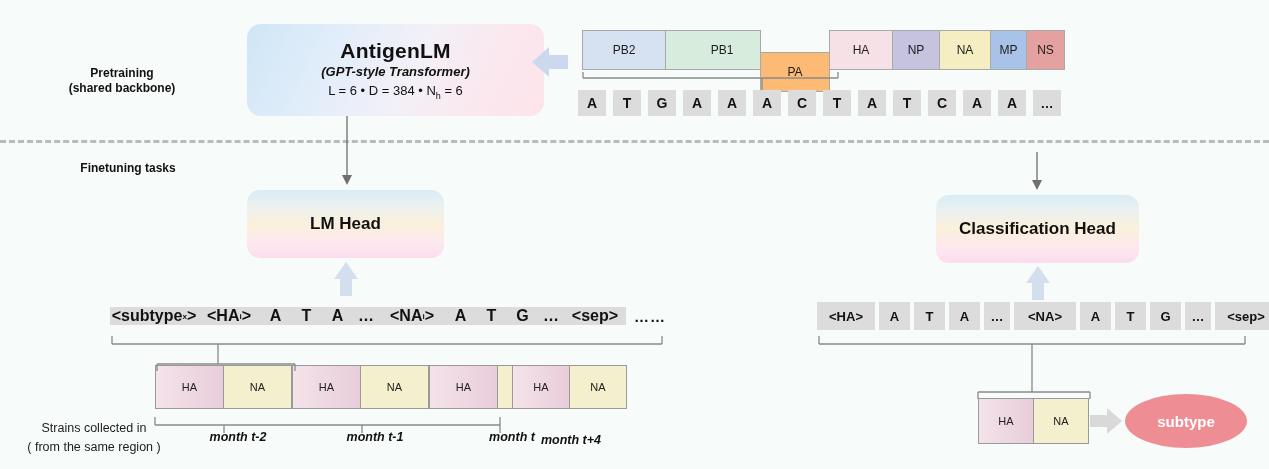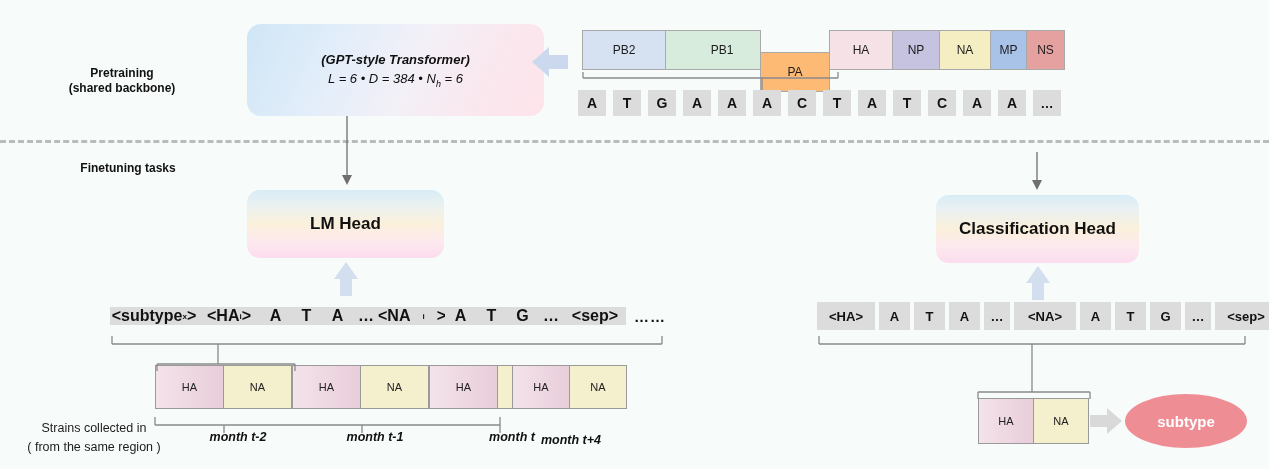--- a/index.html
+++ b/index.html
@@ -34,21 +34,21 @@
   #backbone {
     left: 247px; top: 24px; width: 297px; height: 92px;
     border-radius: 14px;
     background: linear-gradient(115deg, #cfe6f6 0%, #e4eefa 32%, #f3f0f7 55%, #fbe7ee 80%, #fde4ea 100%);
     display: flex; flex-direction: column;
     align-items: center; justify-content: center;
     color: #111;
   }
   #backbone .t1 { font-size: 21px; font-weight: bold; letter-spacing: .2px; }
   #backbone .t2 { font-size: 13px; font-weight: bold; font-style: italic; margin-top: 1px; }
-  #backbone .t3 { font-size: 13px; font-style: italic; margin-top: 4px; }
+  #backbone .t3 { font-size: 13px; margin-top: 4px; }
   #backbone .t3 sub { font-size: 9px; }
 
   
   .head-card {
     border-radius: 13px;
     background: linear-gradient(180deg, #d8ecf6 0%, #eaf1f1 22%, #fbf0db 50%, #fde9ef 76%, #fcdcee 100%);
     display: flex; align-items: center; justify-content: center;
     font-size: 17px; font-weight: bold; color: #111;
   }
   #lm-head { left: 247px; top: 190px; width: 197px; height: 68px; }
@@ -175,20 +175,21 @@
 
   <div class="abs" id="divider"></div>
 
   <div class="abs section-label" id="pretrain-label">
     <div>Pretraining</div>
     <div>(shared backbone)</div>
   </div>
   <div class="abs section-label" id="finetune-label">Finetuning tasks</div>
 
   <div class="abs" id="backbone">
+    <div class="t1">AntigenLM</div>
     <div class="t2">(GPT-style Transformer)</div>
     <div class="t3">
       <span>L = 6 • D = 384 • N</span><sub>h</sub><span> = 6</span>
     </div>
   </div>
 
   <div class="arrow-left" style="left:532px; top:47px;"></div>
 
   <div class="abs token-row" id="gene-bar">
       <div class="gene-seg" style="width: 84px; background: rgb(214, 226, 242);">
@@ -253,21 +254,21 @@
         </div>
         <div class="tok" style="width: 62px;">
           <span>&lt;HA</span>
           <sub>i</sub>
           <span>&gt;</span>
         </div>
         <div class="tok" style="width: 31px;">A</div>
         <div class="tok" style="width: 31px;">T</div>
         <div class="tok" style="width: 31px;">A</div>
         <div class="tok" style="width: 26px;">…</div>
-        <div class="tok" style="width: 66px; gap: 12px;">
+        <div class="tok" style="width: 66px;">
           <span>&lt;NA</span>
           <sub>i</sub>
           <span>&gt;</span>
         </div>
         <div class="tok" style="width: 31px;">A</div>
         <div class="tok" style="width: 31px;">T</div>
         <div class="tok" style="width: 31px;">G</div>
         <div class="tok" style="width: 26px;">…</div>
         <div class="tok" style="width: 62px;">&lt;sep&gt;</div>
       </div>

